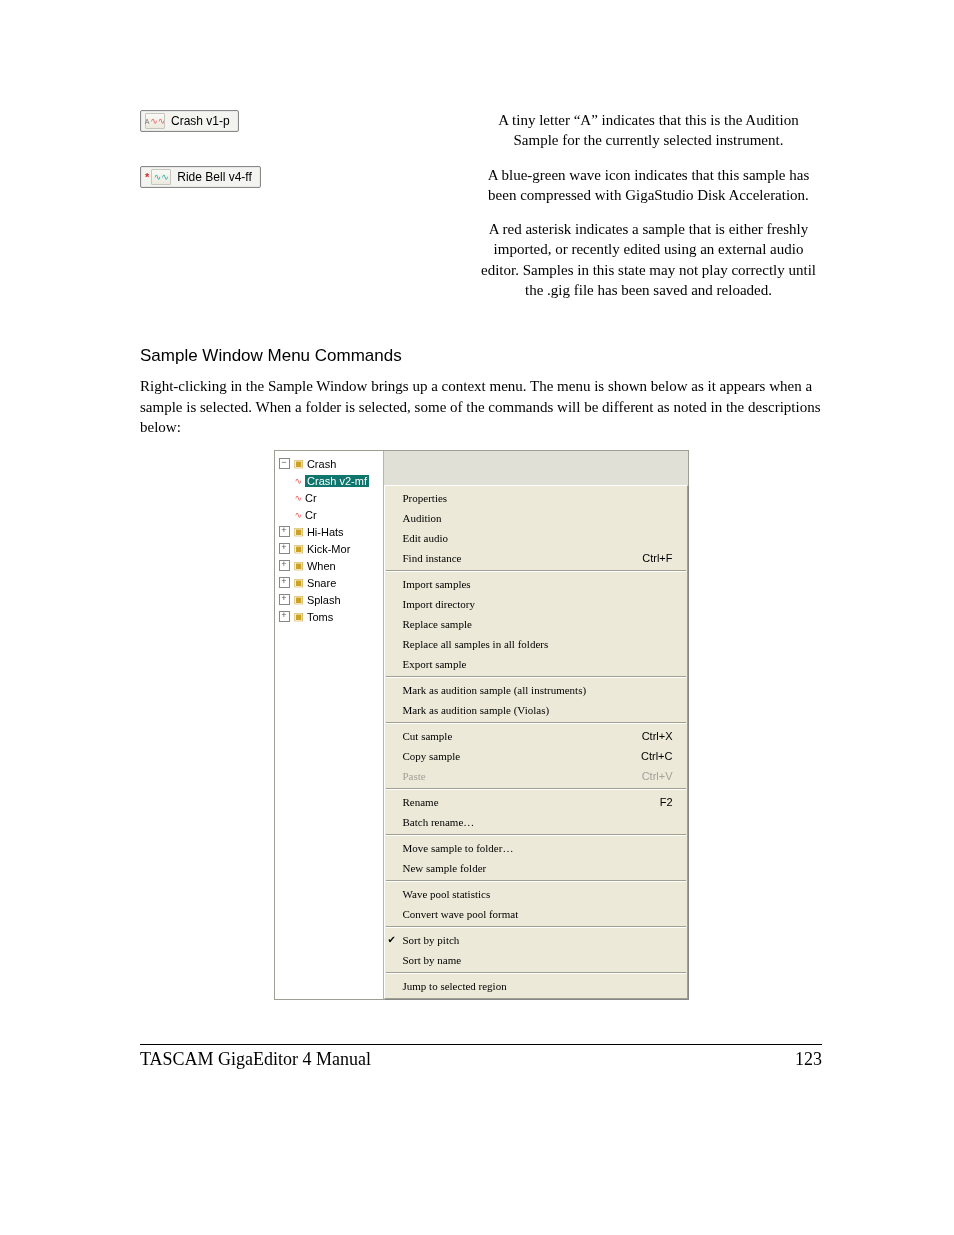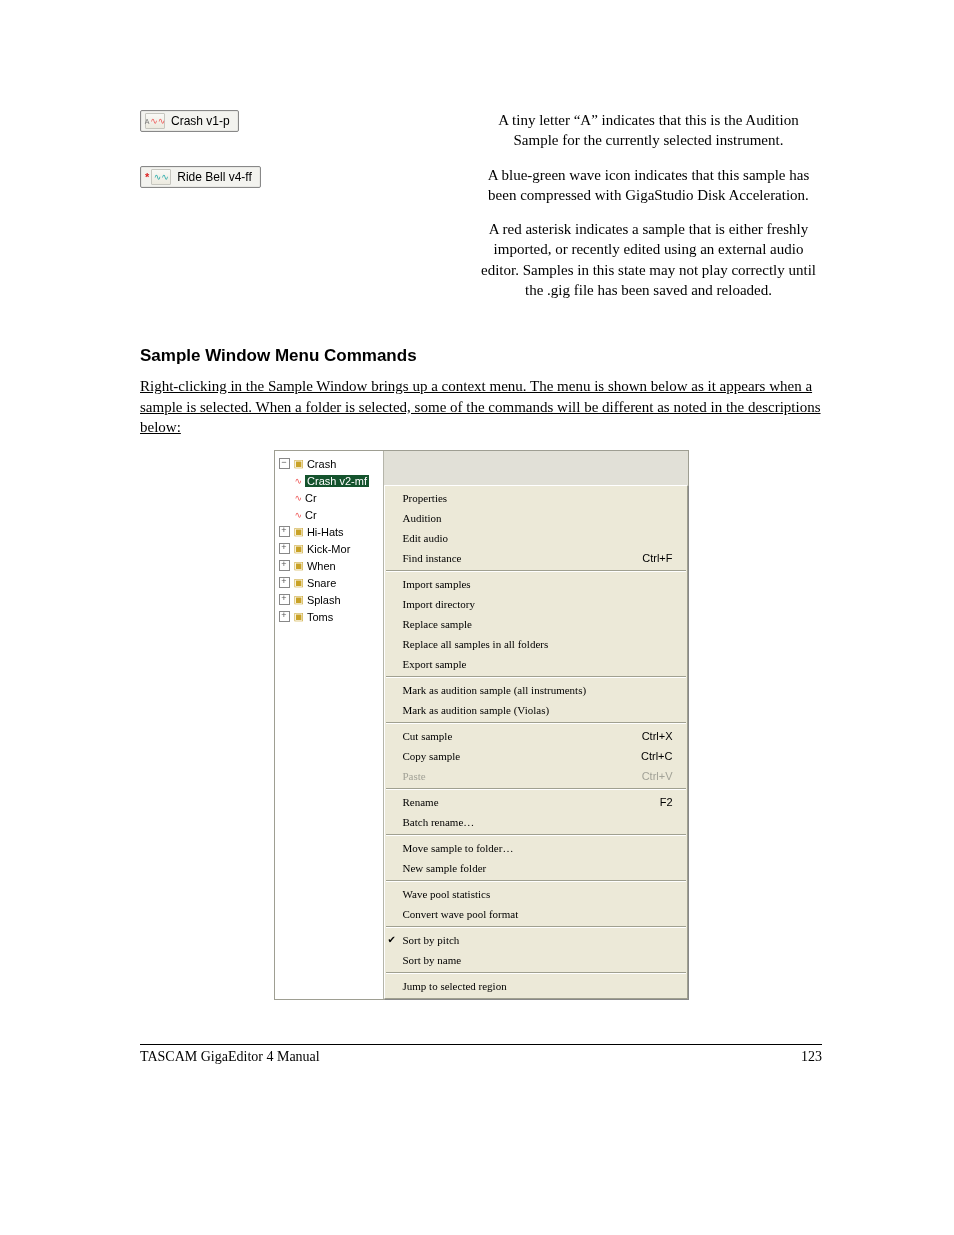--- a/index.html
+++ b/index.html
@@ -34,28 +34,27 @@
     background: linear-gradient(#f9f9f6, #eceadf);
     border: 1px solid #c6c6bf;
     border-radius: 1px;
     display: flex; align-items: center; justify-content: center;
   }
   .wave { color: #e55; font-size: 9px; line-height: 1; font-family: Arial, sans-serif; }
   .wave.bg { color: #2aa; }
   .asterisk { color: #d22; font-weight: bold; margin-right: 2px; font-family: Arial; font-size: 11px; }
   h3.section {
     font-family: "Gill Sans", "Trebuchet MS", Arial, sans-serif;
-    font-weight: 700;
+    font-weight: 400;
     font-size: 17px;
     margin: 16px 0 10px 0;
   }
   .body-para {
     line-height: 1.38;
     margin-bottom: 12px;
-    text-decoration: underline;
   }
   .screenshot-wrap {
     display: flex; justify-content: center;
     margin-top: 8px;
   }
   .win {
     display: flex;
     font-family: Tahoma, Arial, sans-serif;
     font-size: 11px;
     color: #000;
@@ -73,21 +72,21 @@
   }
   .tree .row { display: flex; align-items: center; height: 17px; white-space: nowrap; }
   .tree .exp {
     width: 9px; height: 9px; border: 1px solid #888; background: #fff;
     font-size: 9px; line-height: 7px; text-align: center; margin: 0 4px 0 2px;
     font-family: Arial; color: #555;
   }
   .fld { color: #c9a227; margin-right: 3px; }
   .wave-ico { color: #e55; font-size: 9px; margin: 0 3px 0 0; }
   .tree .lbl { }
-  .tree .sel { background: #14532d; color: #fff; padding: 0 2px; }
+  .tree .sel { background: #0f766e; color: #fff; padding: 0 2px; }
   .tree .indent1 { padding-left: 18px; }
   .menu {
     width: 302px;
     background: #ece9d8;
     border: 1px solid #a0a090;
     border-top: 1px solid #fff;
     border-left: 1px solid #fff;
     box-shadow: 1px 1px 0 #888;
     padding: 2px 0;
     margin-top: 34px;
@@ -109,21 +108,21 @@
     border-top: 1px solid #a0a090;
     border-bottom: 1px solid #fff;
     margin: 2px 1px;
     height: 0;
   }
   .footer {
     border-top: 1px solid #000;
     margin-top: 44px;
     padding-top: 4px;
     display: flex; justify-content: space-between;
-    font-size: 14px;
+    font-size: 18px;
   }
 </style>
 </head>
 <body>
 
 <div class="page">
 
   <div class="top-block">
     <div class="left-col">
       <div class="sample-chip">

